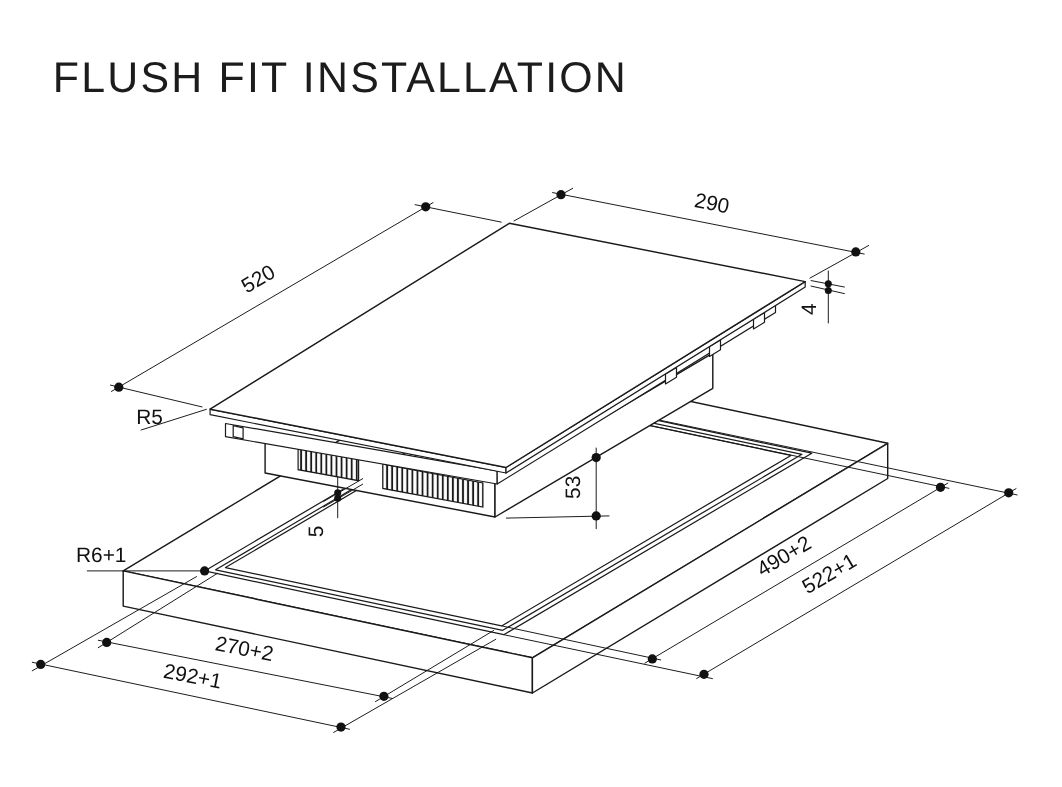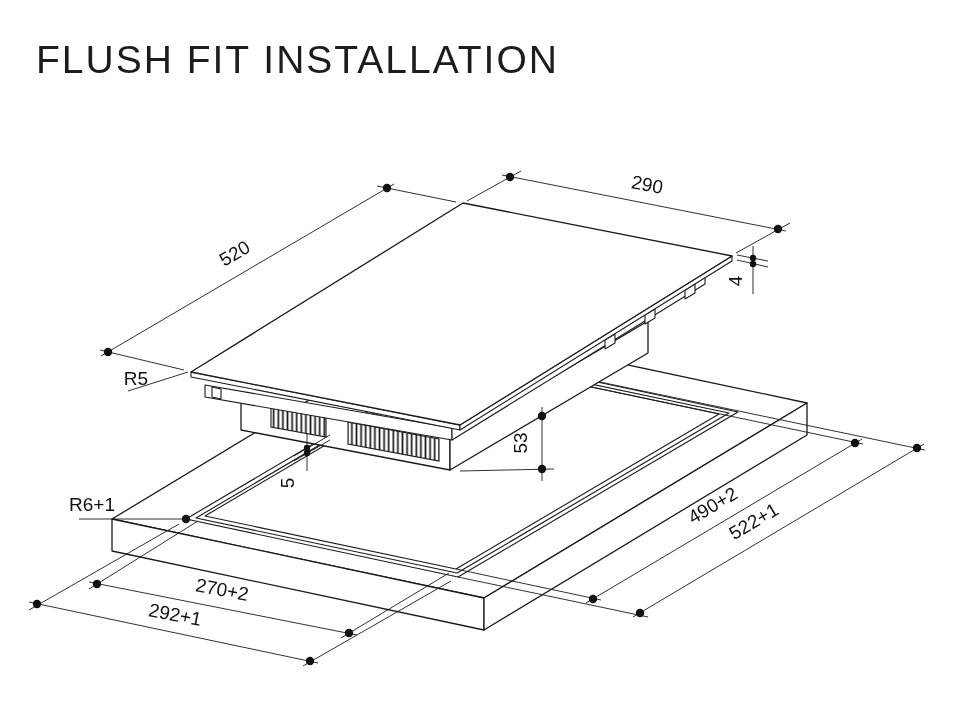--- a/index.html
+++ b/index.html
@@ -12,21 +12,21 @@
     position: relative;
     width: 965px;
     height: 715px;
     background: #ffffff;
     overflow: hidden;
   }
   .page-title {
     position: absolute;
     left: 36px;
     top: 38px;
-    margin: 0;
+    margin: 12px;
     font-size: 39px;
     font-weight: 400;
     letter-spacing: 2px;
     color: #1c1c1c;
     font-family: "Liberation Sans", sans-serif;
     white-space: nowrap;
   }
   svg.drawing {
     position: absolute;
     left: 0;

